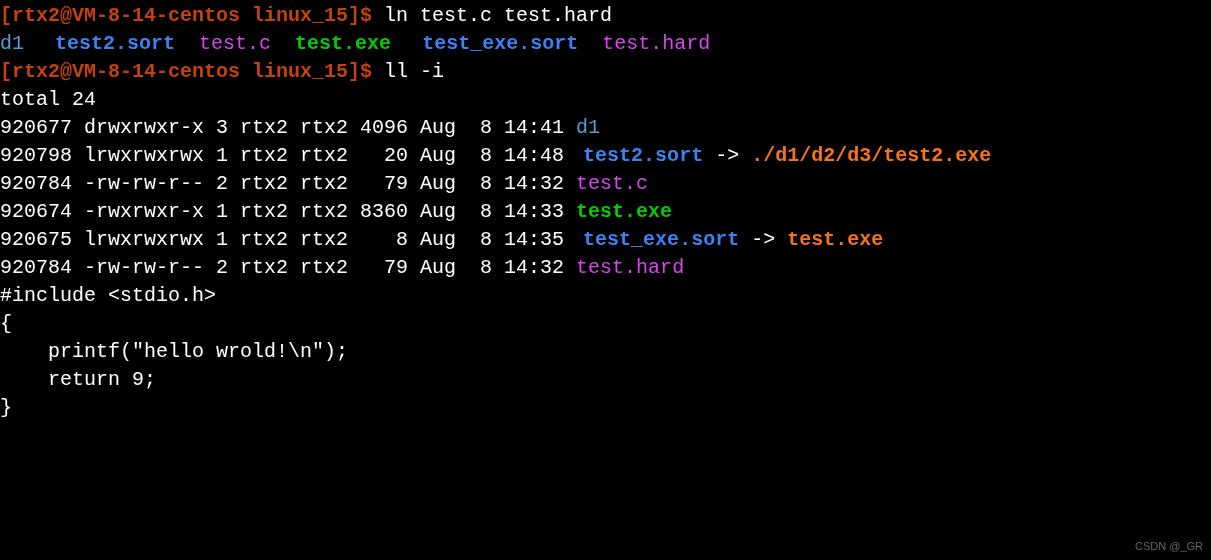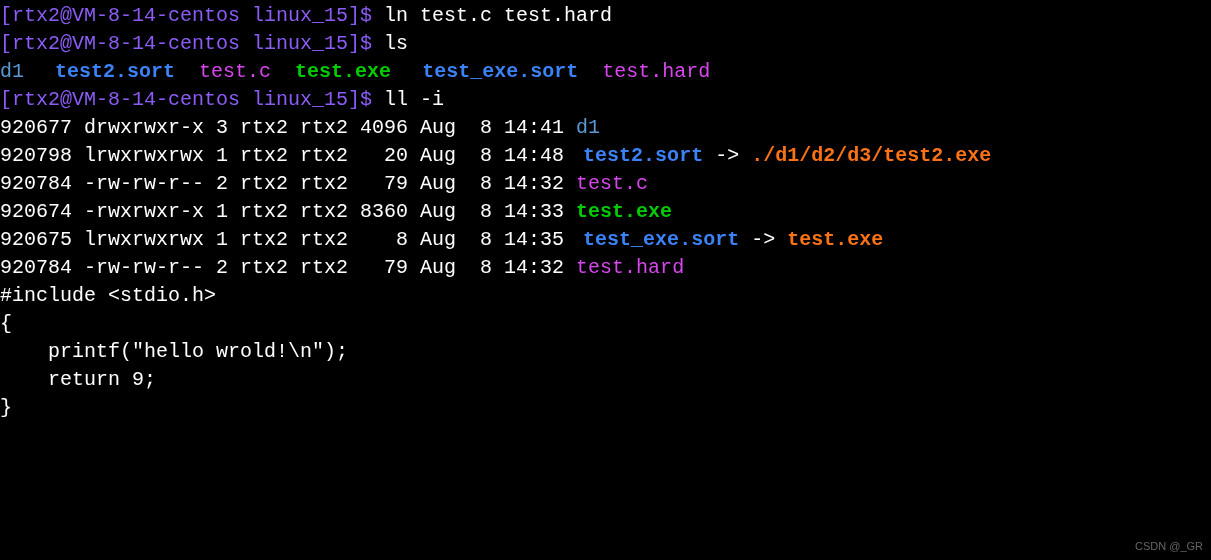--- a/index.html
+++ b/index.html
@@ -16,21 +16,22 @@
       padding: 2px 0;
       width: 1211px;
       height: 560px;
       overflow: hidden;
       position: relative;
     }
     .line {
       white-space: pre;
     }
     .prompt {
-      color: #8b5cf6;
+      color: #c2410c;
+      font-weight: bold;
     }
     .dir {
       color: #5a9bd4;
       font-weight: normal;
     }
     .symlink {
       color: #3b82f6;
       font-weight: bold;
       margin-left: 7px;
     }
@@ -53,23 +54,23 @@
       font-size: 11px;
       font-family: Arial, sans-serif;
       margin-top: 48px;
     }
   </style>
 </head>
 <body>
 
 <div>
   <div class="line"><span class="prompt">[rtx2@VM-8-14-centos linux_15]$ </span><span>ln test.c test.hard</span></div>
-  <div class="line"><span class="prompt">[rtx2@VM-8-14-centos linux_15]$ </span><span>ls</span></div>
   <div class="line"><span class="dir">d1</span><span>  </span><span class="symlink">test2.sort</span><span>  </span><span class="normal">test.c</span><span>  </span><span class="exe">test.exe</span><span>  </span><span class="symlink">test_exe.sort</span><span>  </span><span class="normal">test.hard</span></div>
   <div class="line"><span class="prompt">[rtx2@VM-8-14-centos linux_15]$ </span><span>ll -i</span></div>
+  <div class="line">total 24</div>
   <div class="line"><span>920677 </span><span>drwxrwxr-x 3 rtx2 rtx2 4096 Aug  8 14:41 </span><span class="dir">d1</span></div>
   <div class="line"><span>920798 </span><span>lrwxrwxrwx 1 rtx2 rtx2   20 Aug  8 14:48 </span><span class="symlink">test2.sort</span><span> -&gt; </span><span class="target-exe">./d1/d2/d3/test2.exe</span></div>
   <div class="line"><span>920784 </span><span>-rw-rw-r-- 2 rtx2 rtx2   79 Aug  8 14:32 </span><span class="normal">test.c</span></div>
   <div class="line"><span>920674 </span><span>-rwxrwxr-x 1 rtx2 rtx2 8360 Aug  8 14:33 </span><span class="exe">test.exe</span></div>
   <div class="line"><span>920675 </span><span>lrwxrwxrwx 1 rtx2 rtx2    8 Aug  8 14:35 </span><span class="symlink">test_exe.sort</span><span> -&gt; </span><span class="target-exe">test.exe</span></div>
   <div class="line"><span>920784 </span><span>-rw-rw-r-- 2 rtx2 rtx2   79 Aug  8 14:32 </span><span class="normal">test.hard</span></div>
   <div class="line">#include &lt;stdio.h&gt;</div>
   <div class="line">{</div>
   <div class="line">    printf("hello wrold!\n");</div>
   <div class="line"></div>

